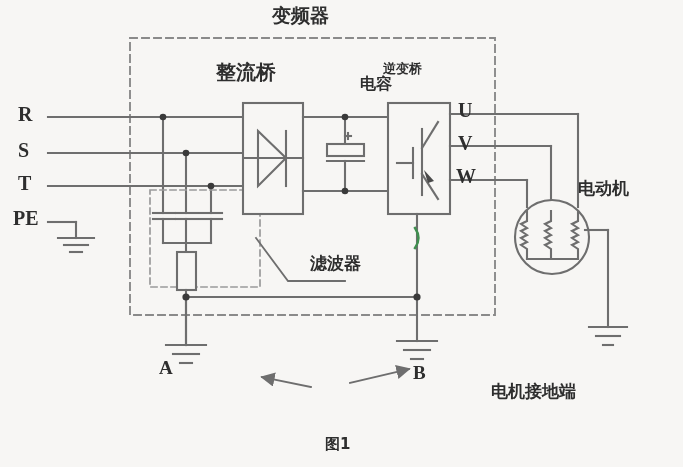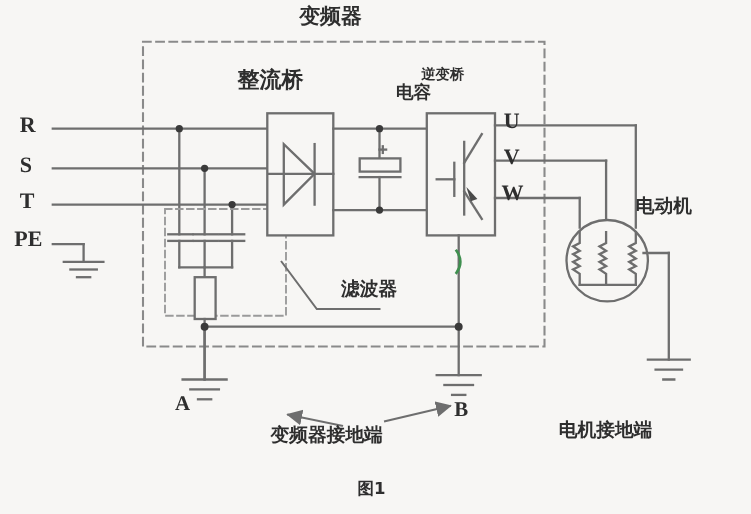--- a/index.html
+++ b/index.html
@@ -174,23 +174,22 @@
   <div class="lbl lbl-cn" style="left:216px; top:62px; font-size:20px;">整流桥</div>
 
   <div class="lbl lbl-cn" style="left:319px; top:76px; font-size:16px;margin-left:41px;">电容</div>
 
   <div class="lbl lbl-cn" style="left:383px; top:62px; font-size:13px;">逆变桥</div>
 
   <div class="lbl lbl-cn" style="left:262px; top:255px; font-size:17px;margin-left:48px;">滤波器</div>
 
   <div class="lbl lbl-cn" style="left:578px; top:180px; font-size:17px;">电动机</div>
 
-  <div class="lbl lbl-cn" style="left:246px; top:388px; font-size:17px;">变频器接地端</div>
-
-  <div class="lbl lbl-cn" style="left:508px; top:383px; font-size:17px;">电机接地端</div>
+
+  <div class="lbl lbl-cn" style="left:491px; top:383px; font-size:17px;">电机接地端</div>
 
   <div class="lbl lbl-cn" style="left:325px; top:437px; font-size:15px;text-align:right;">图1</div>
 
   <div class="lbl lbl-lat" style="left:18px; top:104px; font-size:20px;">R</div>
   <div class="lbl lbl-lat" style="left:18px; top:140px; font-size:20px;">S</div>
   <div class="lbl lbl-lat" style="left:18px; top:173px; font-size:20px;">T</div>
   <div class="lbl lbl-lat" style="left:13px; top:208px; font-size:20px;">PE</div>
 
   <div class="lbl lbl-lat" style="left:458px; top:100px; font-size:20px;">U</div>
   <div class="lbl lbl-lat" style="left:458px; top:133px; font-size:20px;">V</div>

